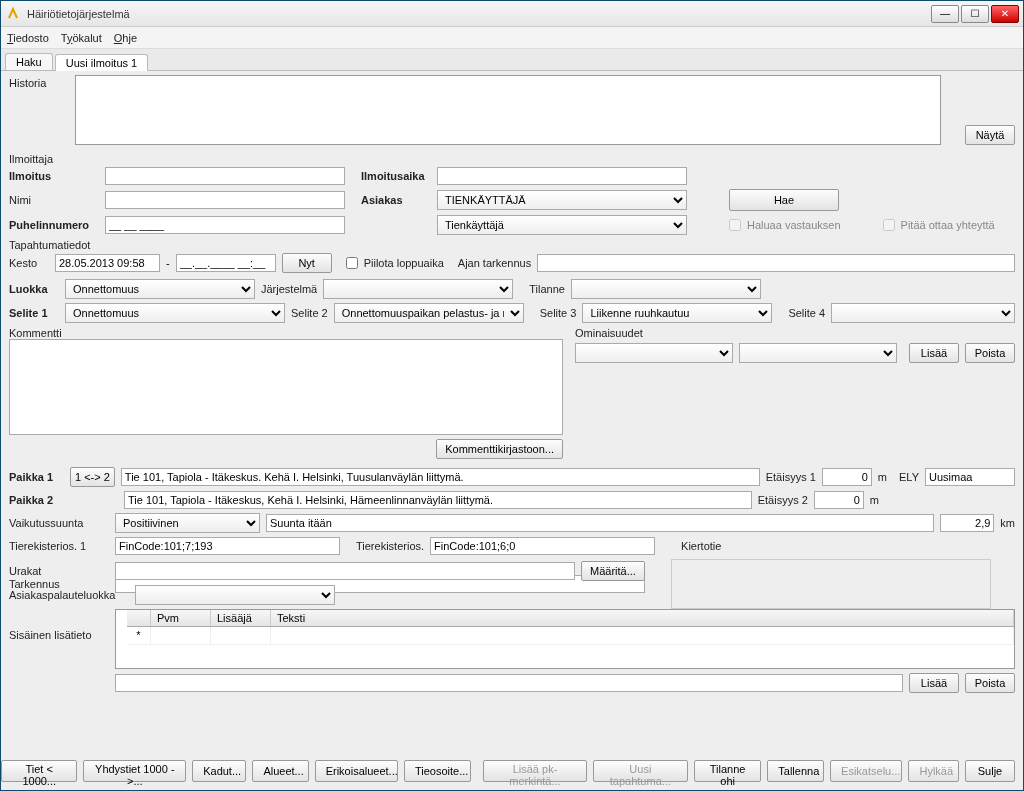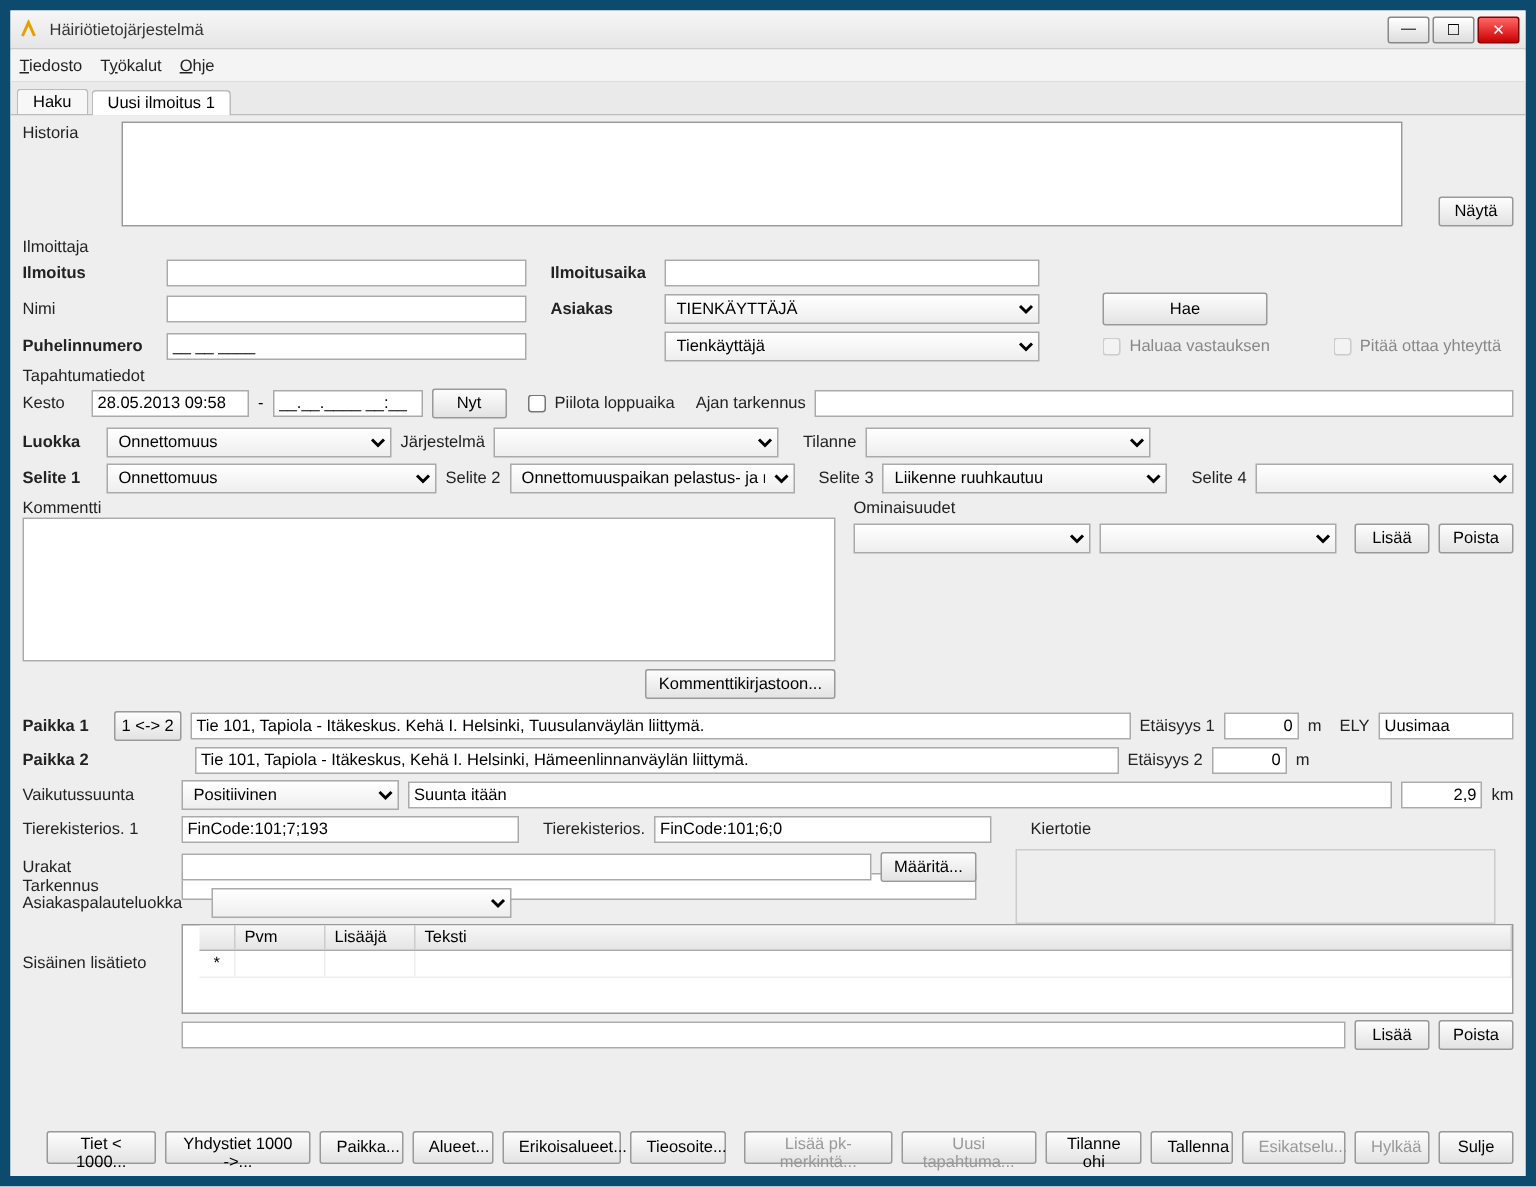--- a/index.html
+++ b/index.html
@@ -1,17 +1,17 @@
 <!DOCTYPE html>
 <html><head>
 <meta charset="utf-8">
 <style>
 * { box-sizing: border-box; margin: 0; padding: 0; font-family: "Segoe UI", Tahoma, sans-serif; font-size: 11px; }
 body { background: #eee; width: 1024px; height: 791px; overflow: hidden; }
-.window { width: 1024px; height: 791px; background: #f0f0f0; border: 7px solid #0c4a6e; display: flex; flex-direction: column; }
+.window { width: 1024px; height: 791px; background: #f0f0f0; border: 1px solid #0c4a6e; display: flex; flex-direction: column; }
 .titlebar { height: 26px; background: linear-gradient(#f6f6f6,#e6e6e6); display: flex; align-items: center; padding: 0 4px; border-bottom: 1px solid #ccc; }
 .titlebar .icon { width: 16px; height: 16px; margin-right: 6px; display:inline-flex;align-items:center;justify-content:center;}
 .titlebar .title { flex: 1; color: #333; }
 .winbtns { display: flex; gap: 2px; }
 .winbtn { width: 28px; height: 18px; border: 1px solid #888; background: linear-gradient(#fff,#ddd); border-radius: 2px; display:flex;align-items:center;justify-content:center; font-size:10px;}
 .winbtn.close { background: linear-gradient(#f66,#c00); color:#fff; border-color:#800;}
 .menubar { height: 22px; display: flex; align-items: center; padding: 0 6px; gap: 12px; background:#f4f4f4; border-bottom:1px solid #ddd; }
 .menubar span { color:#222; }
 .menubar span u { text-decoration: underline; }
 .tabbar { height: 22px; display:flex; align-items:flex-end; padding: 0 4px; background:#eaeaea; border-bottom:1px solid #bbb; }
@@ -28,21 +28,21 @@
 .btn.small { height:20px; padding:1px 8px; }
 .btn:disabled, .btn.disabled { color:#999; }
 .historia-ta { flex:1; height:70px; border:1px solid #999; background:#fff; }
 .cb { width:12px; height:12px; }
 .section-hdr { color:#222; margin: 4px 0 2px 0; }
 .grid { border:1px solid #999; background:#fff; }
 .grid .gh { display:flex; background:linear-gradient(#f7f7f7,#e5e5e5); border-bottom:1px solid #aaa; }
 .grid .gh > div { padding:2px 6px; border-right:1px solid #ccc; }
 .grid .gr { display:flex; }
 .grid .gr > div { padding:2px 6px; border-right:1px solid #eee; border-bottom:1px solid #eee; height:18px; }
-.footer { position:absolute; left:24px; right:8px; bottom:8px; display:flex; align-items:center; gap:6px; }
+.footer { position:absolute; left:0; right:8px; bottom:8px; display:flex; align-items:center; gap:6px; }
 .footer .spacer { flex:1; }
 .dim { color:#888; }
 </style>
 </head>
 <body>
 
 <div class="window">
 
   <div class="titlebar">
     <span class="icon">
@@ -234,21 +234,21 @@
     <div class="row" style="margin-top:4px;">
       <span style="width:100px;"></span>
       <input type="text" style="flex: 1 1 0%;">
       <button class="btn small">Lisää</button>
       <button class="btn small">Poista</button>
     </div>
 
     <div class="footer">
       <button class="btn">Tiet &lt; 1000...</button>
       <button class="btn">Yhdystiet 1000 -&gt;...</button>
-      <button class="btn">Paikka...</button>
+      <button class="btn">Kadut...</button>
       <button class="btn">Alueet...</button>
       <button class="btn">Erikoisalueet...</button>
       <button class="btn">Tieosoite...</button>
       <span class="spacer"></span>
       <button class="btn disabled">Lisää pk-merkintä...</button>
       <button class="btn disabled">Uusi tapahtuma...</button>
       <button class="btn">Tilanne ohi</button>
       <button class="btn">Tallenna</button>
       <button class="btn disabled">Esikatselu...</button>
       <button class="btn disabled">Hylkää</button>

